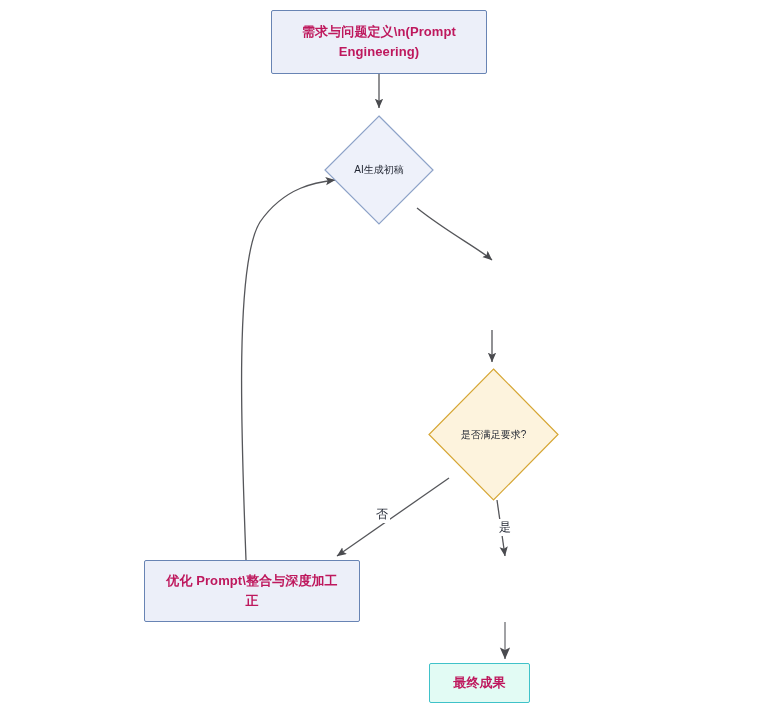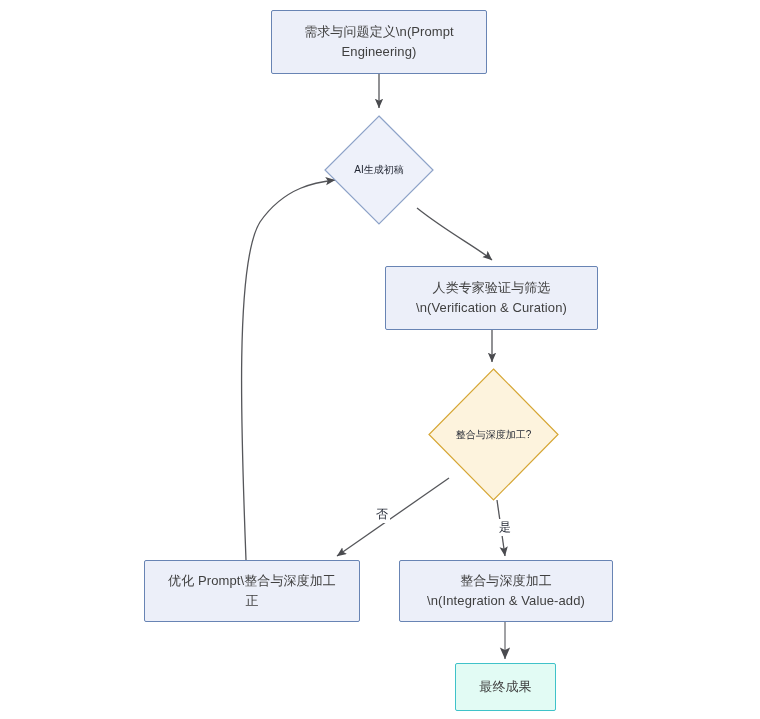--- a/index.html
+++ b/index.html
@@ -30,24 +30,25 @@
     position: absolute;
     box-sizing: border-box;
     display: flex;
     align-items: center;
     justify-content: center;
     text-align: center;
   }
   .node-label {
     font-size: 13px;
     line-height: 20px;
-    color: #404040;
+    color: #be185d;
     letter-spacing: 0.1px;
     padding: 0 10px;
     white-space: pre-line;
+    font-weight: bold;
   }
   
   .rect {
     background: #eceff9;
     border: 1px solid #6884b4;
     border-radius: 2px;
   }
   
   .diamond-wrap {
     position: absolute;
@@ -119,43 +120,35 @@
 Engineering)</div>
   </div>
 
   <div class="diamond-wrap" style="left:324px; top:115px; width:110px; height:110px;">
     <svg class="diamond-shape" width="110" height="110" viewBox="0 0 110 110">
       <polygon points="55,1 109,55 55,109 1,55" fill="#eef1fa" stroke="#8da2c8" stroke-width="1.2"></polygon>
     </svg>
     <div class="diamond-text">AI生成初稿</div>
   </div>
 
-  <div class="node rect" style="left:385px; top:266px; width:213px; height:64px;">
-    <div class="node-label">人类专家验证与筛选
-\n(Verification &amp; Curation)</div>
-  </div>
 
   <div class="diamond-wrap" style="left:428px; top:368px; width:131px; height:133px;">
     <svg class="diamond-shape" width="131" height="133" viewBox="0 0 131 133">
       <polygon points="65.5,1 130,66.5 65.5,132 1,66.5" fill="#fdf3dd" stroke="#d6a634" stroke-width="1.2"></polygon>
     </svg>
-    <div class="diamond-text">整合与深度加工?</div>
+    <div class="diamond-text">是否满足要求?</div>
   </div>
 
   <div class="node rect" style="left:144px; top:560px; width:216px; height:62px;">
     <div class="node-label">优化 Prompt\整合与深度加工
 正</div>
   </div>
 
-  <div class="node rect" style="left:399px; top:560px; width:214px; height:62px;">
-    <div class="node-label">整合与深度加工
-\n(Integration &amp; Value-add)</div>
-  </div>
 
-  <div class="node terminal" style="left:455px; top:663px; width:101px; height:48px;">
+  <div class="node terminal" style="left:429px; top:663px; width:101px; height:40px;">
     <div class="node-label">最终成果</div>
   </div>
 
   <div class="edge-label" style="left:374px; top:506px;">否</div>
 
   <div class="edge-label" style="left:497px; top:519px;">是</div>
 
 </div>
 
 </body></html>

